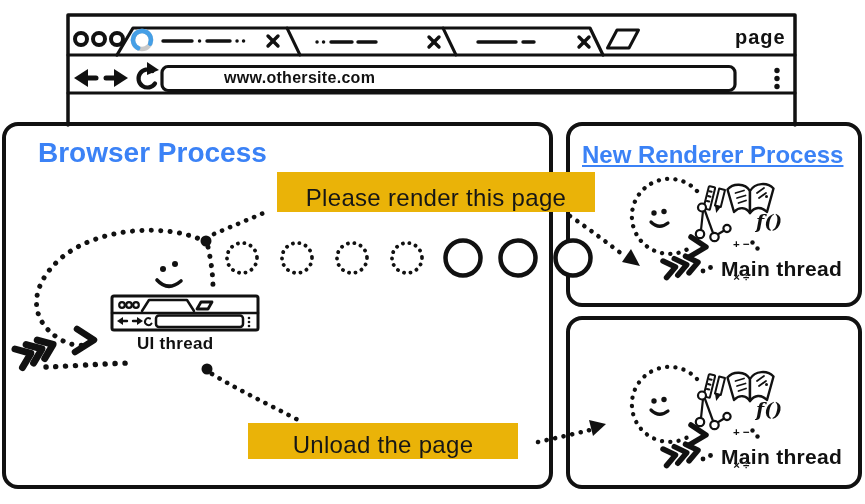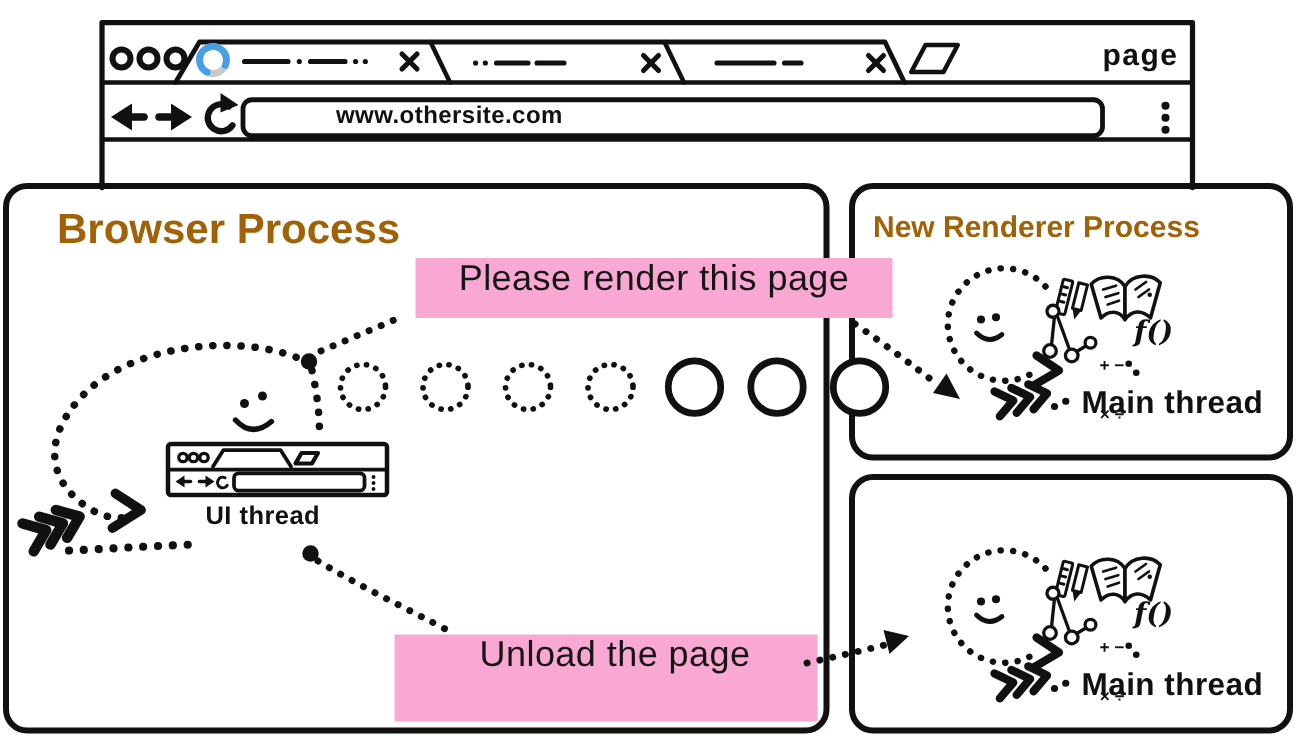--- a/index.html
+++ b/index.html
@@ -1,41 +1,41 @@
 <!DOCTYPE html>
 <html><head>
 <meta charset="utf-8">
 <style>
   html,body{margin:0;padding:0;background:#ffffff;}
   body{width:865px;height:504px;overflow:hidden;font-family:"Liberation Sans",sans-serif;color:#111;}
   #canvas{position:relative;width:865px;height:504px;background:#fff;}
   .box{position:absolute;border:4px solid #111;border-radius:16px;background:transparent;}
-  .gray-label{position:absolute;background:#f9a8d4;color:#161616;display:flex;align-items:flex-start;justify-content:center;font-size:24px;font-weight:500;letter-spacing:.3px;}
-  .title{position:absolute;font-weight:700;color:#a16207;white-space:nowrap;}
+  .gray-label{position:absolute;background:#eab308;color:#161616;display:flex;align-items:flex-end;justify-content:center;font-size:24px;font-weight:500;letter-spacing:.3px;}
+  .title{position:absolute;font-weight:700;color:#3b82f6;white-space:nowrap;}
   .thread-label{position:absolute;font-size:21px;font-weight:600;color:#111;white-space:nowrap;letter-spacing:.3px;}
   .meow{position:absolute;left:735px;top:26px;font-size:20px;font-weight:700;letter-spacing:1px;}
   .url-text{position:absolute;left:176px;top:69px;font-size:16px;font-weight:600;letter-spacing:.3px;margin-left:48px;}
   .math-glyphs{position:absolute;font-size:11.5px;font-weight:700;line-height:11px;text-align:center;white-space:pre;}
   .fn-glyph{position:absolute;font-family:"DejaVu Serif",serif;font-style:italic;font-weight:700;font-size:19px;}
   svg{position:absolute;left:0;top:0;pointer-events:none;}
   .txt{pointer-events:none;}
 </style>
 </head>
 <body>
 
 <div id="canvas">
 
   <div class="box" style="left:2px;top:122px;width:543px;height:359px;"></div>
   <div class="box" style="left:566px;top:122px;width:288px;height:177px;"></div>
   <div class="box" style="left:566px;top:316px;width:288px;height:165px;"></div>
 
   <div class="gray-label" style="left:277px;top:172px;width:318px;height:40px;">
     <span class="txt">Please render this page</span>
   </div>
-  <div class="gray-label" style="left:263px;top:423px;width:270px;height:58px;padding-left:12px;">
+  <div class="gray-label" style="left:248px;top:423px;width:270px;height:36px;">
     <span class="txt">Unload the page</span>
   </div>
 
   <svg width="865" height="504" viewBox="0 0 865 504">
     <g stroke="#111" fill="none" stroke-linecap="round" stroke-linejoin="round">
 
       <g>
         <path d="M68 125 L68 15 L795 15 L795 125" stroke-width="3.5"></path>
         <path d="M68 55 H795" stroke-width="3"></path>
         <path d="M68 93 H795" stroke-width="3"></path>
@@ -209,21 +209,21 @@
       <use href="#g-guts" transform="translate(0,188)"></use>
     </g>
   </svg>
 
   <div class="meow txt">page</div>
   <div class="url-text txt">www.othersite.com</div>
 
   <div class="title txt" style="left:38px;top:137px;font-size:28px;">Browser Process</div>
   <div class="thread-label txt" style="left:137px;top:334px;font-size:17px;">UI thread</div>
 
-  <div class="title txt" style="left:582px;top:141px;font-size:20px;">New Renderer Process</div>
+  <div class="title txt" style="left:582px;top:141px;font-size:24px;text-decoration:underline;">New Renderer Process</div>
   <div class="thread-label txt" style="left:721px;top:257px;">Main thread</div>
   <div class="math-glyphs txt" style="left:733px;top:217px;">
     <div>+ −</div>
     <div>× ÷</div>
   </div>
   <div class="fn-glyph txt" style="left:756px;top:210px;">f()</div>
 
   <div class="thread-label txt" style="left:721px;top:445px;">Main thread</div>
   <div class="math-glyphs txt" style="left:733px;top:405px;">
     <div>+ −</div>

